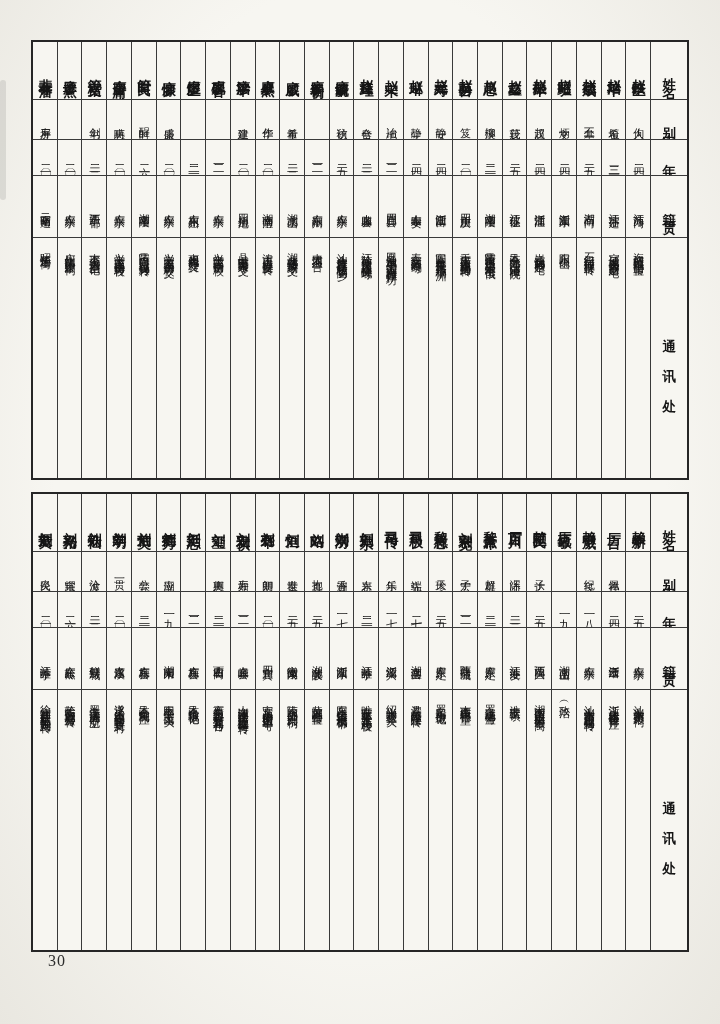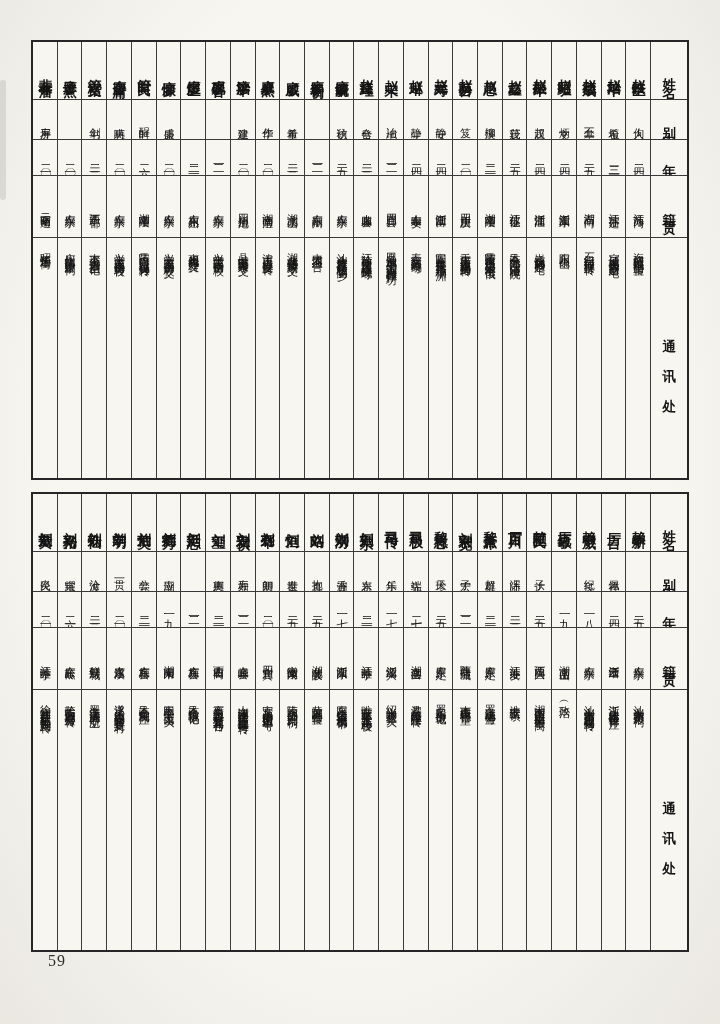--- a/index.html
+++ b/index.html
@@ -934,14 +934,14 @@
           <span class="vt age-txt">二〇</span>
         </div>
         <div class="cell r-origin">
           <span class="vt origin-txt">江苏睢宁</span>
         </div>
         <div class="cell r-contact">
           <span class="vt contact-txt">徐州宿迁县西耿车集刘宣则转</span>
         </div>
       </div>
     </div>
-  <div class="page-number">59</div>
+  <div class="page-number">30</div>
 </div>
 
 </body></html>

